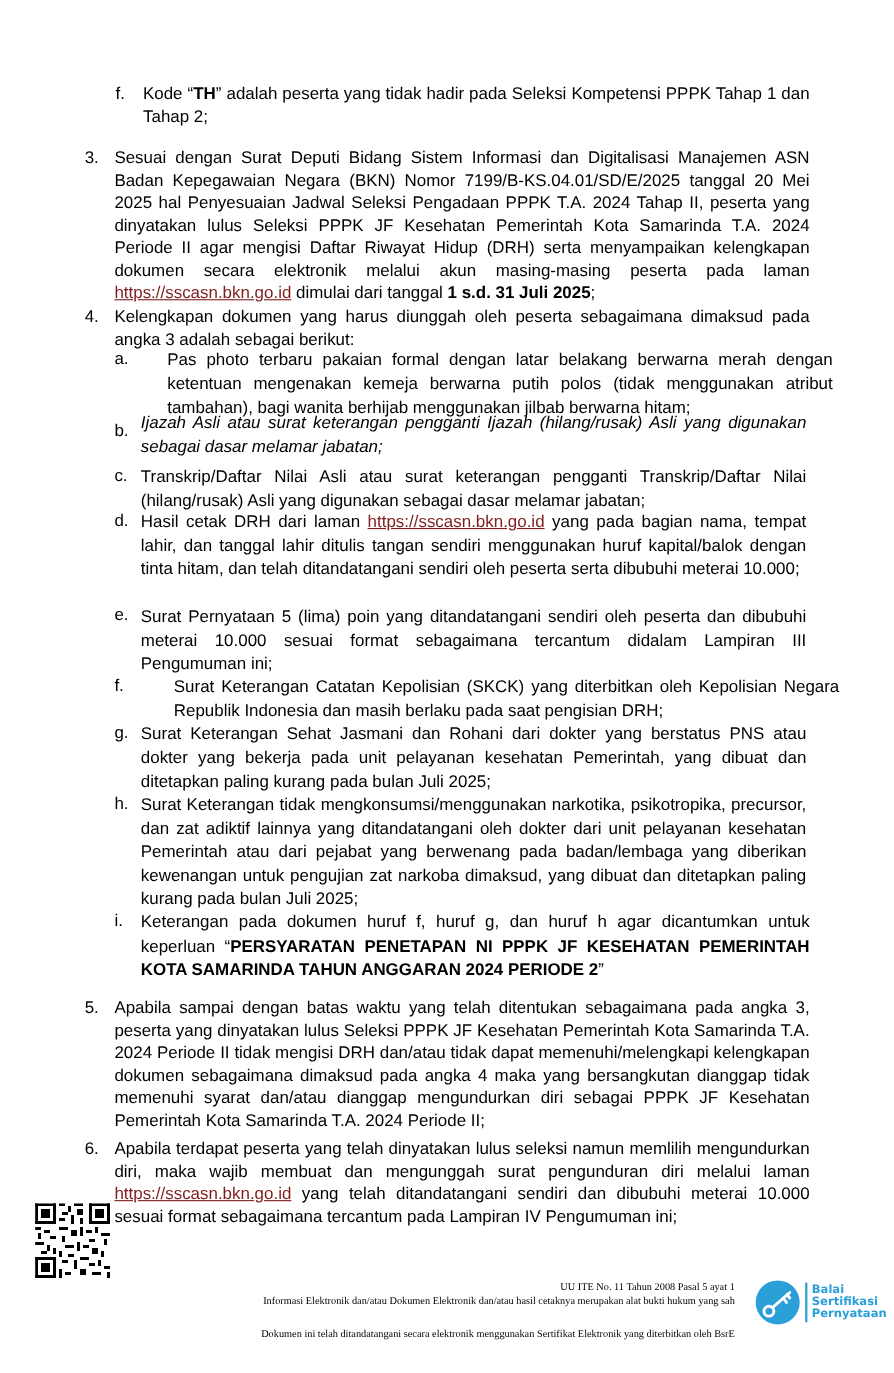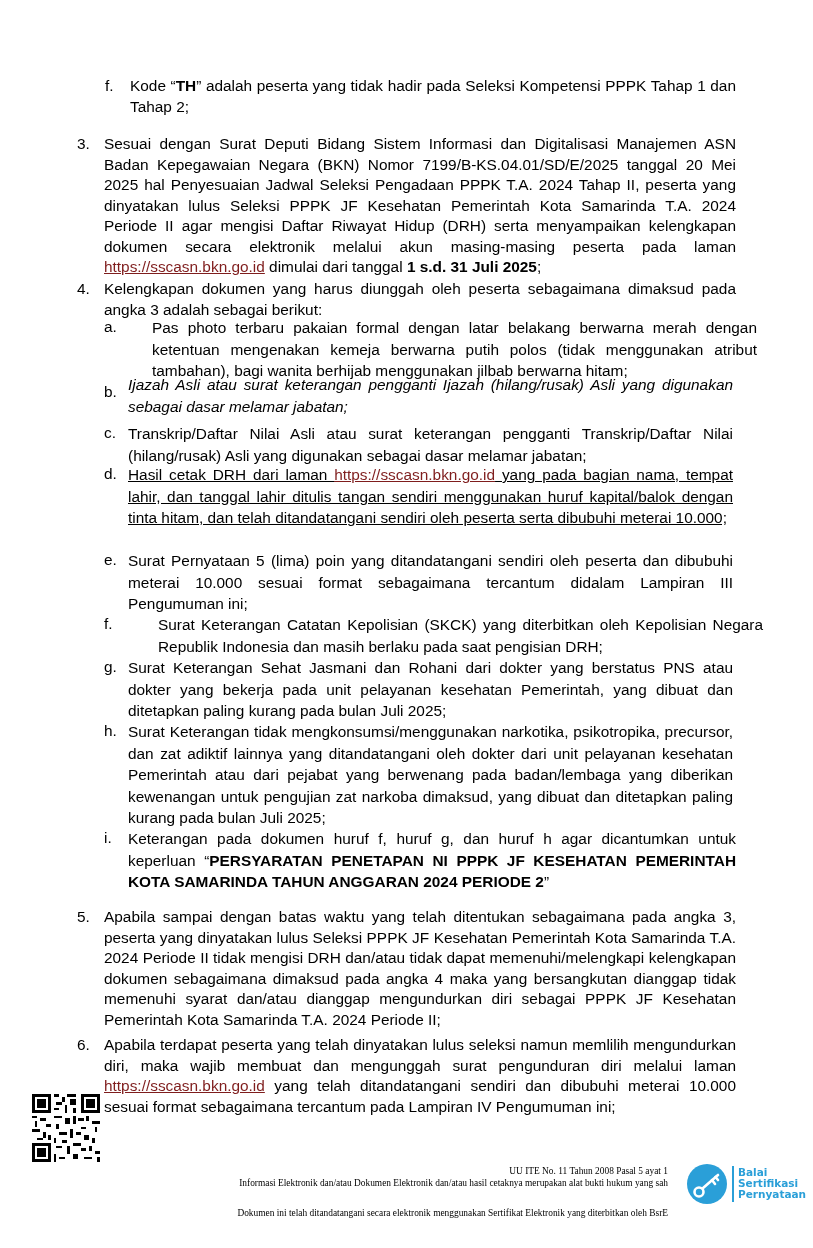--- a/index.html
+++ b/index.html
@@ -35,21 +35,21 @@
   <div class="num" style="left:104px; top:317px;">a.</div>
   <div class="txt" style="left:128px; top:317px; width:605px; line-height:21.5px;margin-left:24px;">Pas photo terbaru pakaian formal dengan latar belakang berwarna merah dengan ketentuan mengenakan kemeja berwarna putih polos (tidak menggunakan atribut tambahan), bagi wanita berhijab menggunakan jilbab berwarna hitam;</div>
 
   <div class="num" style="left:104px; top:382px;">b.</div>
   <div class="txt" style="left:128px; top:374px; width:605px; line-height:21.5px;font-style:italic;">Ijazah Asli atau surat keterangan pengganti Ijazah (hilang/rusak) Asli yang digunakan sebagai dasar melamar jabatan;</div>
 
   <div class="num" style="left:104px; top:423px;">c.</div>
   <div class="txt" style="left:128px; top:423px; width:605px; line-height:21.5px;">Transkrip/Daftar Nilai Asli atau surat keterangan pengganti Transkrip/Daftar Nilai (hilang/rusak) Asli yang digunakan sebagai dasar melamar jabatan;</div>
 
   <div class="num" style="left:104px; top:464px;">d.</div>
-  <div class="txt" style="left:128px; top:464px; width:605px; line-height:21.5px;text-decoration:underline;"><span>Hasil cetak DRH dari laman </span><a class="lnk">https://sscasn.bkn.go.id</a><span> yang pada bagian nama, tempat lahir, dan tanggal lahir ditulis tangan sendiri menggunakan huruf kapital/balok dengan tinta hitam, dan telah ditandatangani sendiri oleh peserta serta dibubuhi meterai 10.000;</span></div>
+  <div class="txt" style="left:128px; top:464px; width:605px; line-height:21.5px;"><span>Hasil cetak DRH dari laman </span><a class="lnk">https://sscasn.bkn.go.id</a><span> yang pada bagian nama, tempat lahir, dan tanggal lahir ditulis tangan sendiri menggunakan huruf kapital/balok dengan tinta hitam, dan telah ditandatangani sendiri oleh peserta serta dibubuhi meterai 10.000;</span></div>
 
   <div class="num" style="left:104px; top:550px;">e.</div>
   <div class="txt" style="left:128px; top:550px; width:605px; line-height:21.5px;">Surat Pernyataan 5 (lima) poin yang ditandatangani sendiri oleh peserta dan dibubuhi meterai 10.000 sesuai format sebagaimana tercantum didalam Lampiran III Pengumuman ini;</div>
 
   <div class="num" style="left:104px; top:614px;">f.</div>
   <div class="txt" style="left:128px; top:614px; width:605px; line-height:21.5px;margin-left:30px;">Surat Keterangan Catatan Kepolisian (SKCK) yang diterbitkan oleh Kepolisian Negara Republik Indonesia dan masih berlaku pada saat pengisian DRH;</div>
 
   <div class="num" style="left:104px; top:657px;">g.</div>
   <div class="txt" style="left:128px; top:657px; width:605px; line-height:21.5px;">Surat Keterangan Sehat Jasmani dan Rohani dari dokter yang berstatus PNS atau dokter yang bekerja pada unit pelayanan kesehatan Pemerintah, yang dibuat dan ditetapkan paling kurang pada bulan Juli 2025;</div>
 

